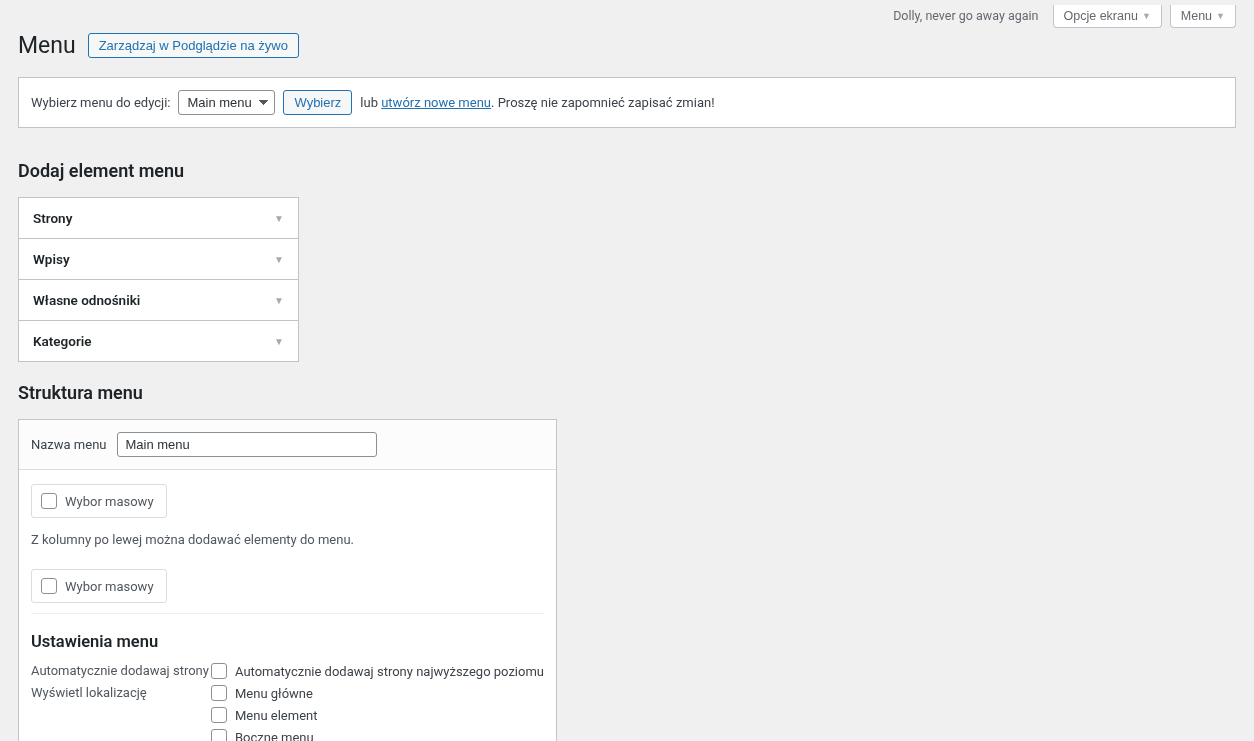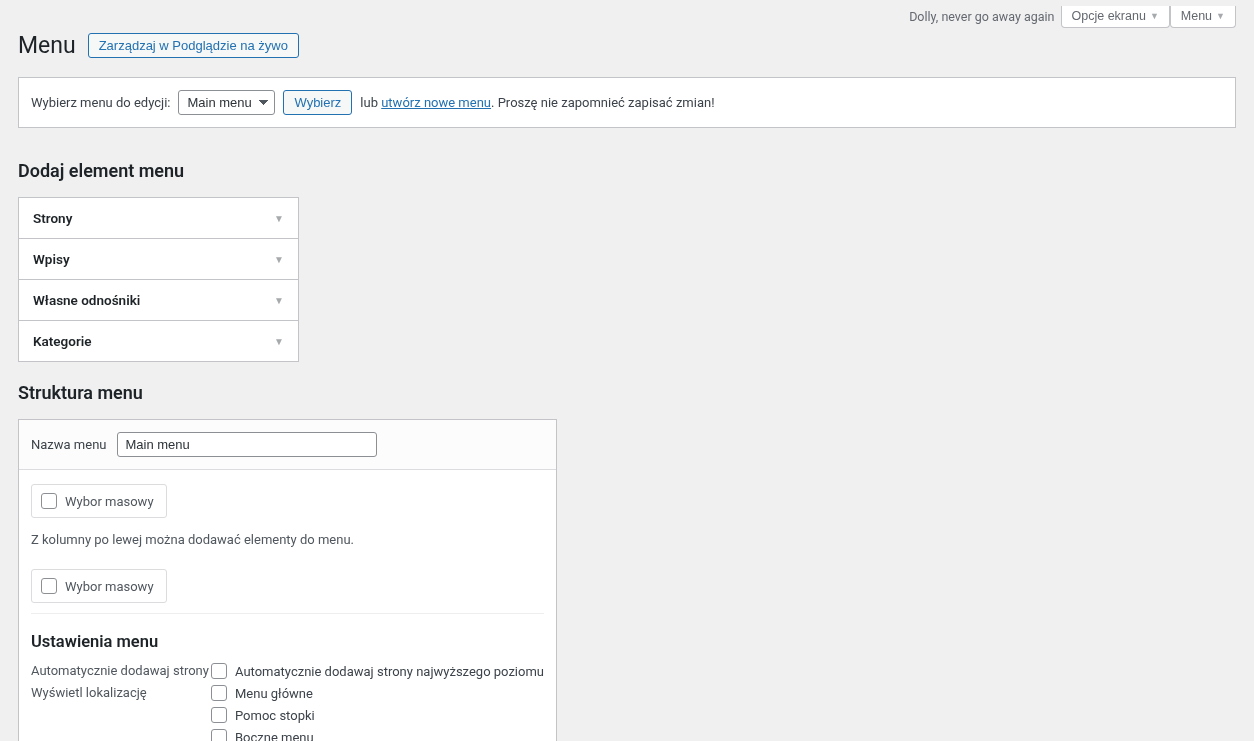--- a/index.html
+++ b/index.html
@@ -3,21 +3,21 @@
 <meta charset="utf-8">
 <style>
   * { box-sizing: border-box; margin: 0; padding: 0; }
   body {
     font-family: -apple-system, BlinkMacSystemFont, "Segoe UI", Roboto, Oxygen-Sans, Ubuntu, Cantarell, "Helvetica Neue", sans-serif;
     font-size: 13px;
     color: #3c434a;
     background: #f0f0f1;
   }
   .wrap { padding: 0 18px 18px 18px; }
-  .topbar { display: flex; justify-content: flex-end; padding: 5px 18px 0 0; align-items: center; height: 28px; }
+  .topbar { display: flex; justify-content: flex-end; gap: 8px; padding: 5px 18px 0 0; height: 28px; }
   .dolly { color: #646970; font-size: 12.5px; margin-right: 6px; line-height: 22px; }
   .screen-btn {
     color: #646970; background: #fff; border: 1px solid #c3c4c7; border-top: none;
     padding: 3px 10px 4px 10px; font-size: 12.5px; border-radius: 0 0 4px 4px; cursor: pointer;
     display: inline-flex; align-items: center; gap: 4px;
   }
   .screen-btn .tri { font-size: 9px; color: #a7aaad; }
   .page-title-row { display: flex; align-items: center; gap: 12px; padding-top: 4px; margin-bottom: 18px; }
   .page-title { font-size: 23px; font-weight: 400; color: #1d2327; }
   .btn-outline {
@@ -176,21 +176,21 @@
 
           <div class="setting-row">
             <div class="setting-label">Wyświetl lokalizację</div>
             <div class="setting-opts">
               <div class="opt">
                 <span class="chk"></span>
                 <span>Menu główne</span>
               </div>
               <div class="opt">
                 <span class="chk"></span>
-                <span>Pomoc stopki</span>
+                <span>Menu element</span>
               </div>
               <div class="opt">
                 <span class="chk"></span>
                 <span>Boczne menu</span>
               </div>
             </div>
           </div>
         </div>
         <div class="menu-footer">
           <button class="btn-primary">Zapisz menu</button>

